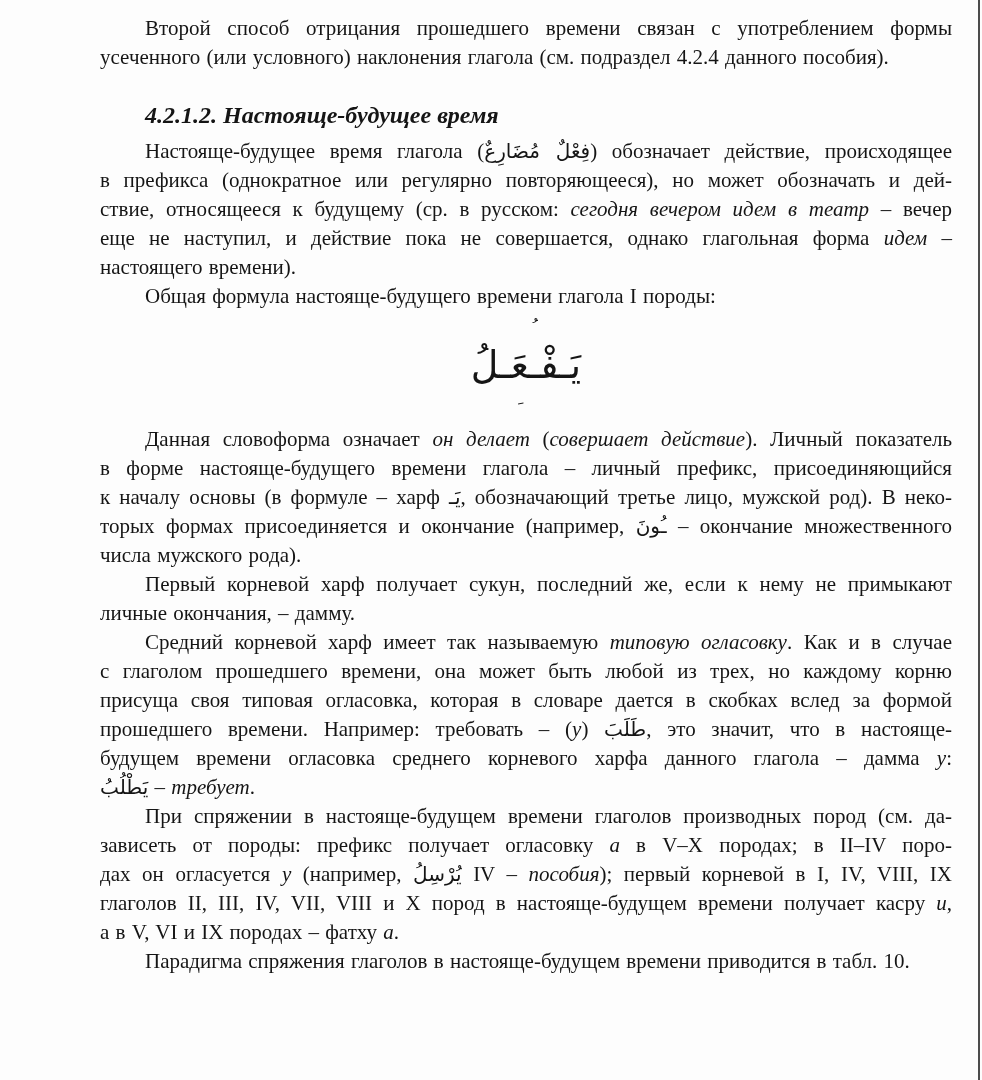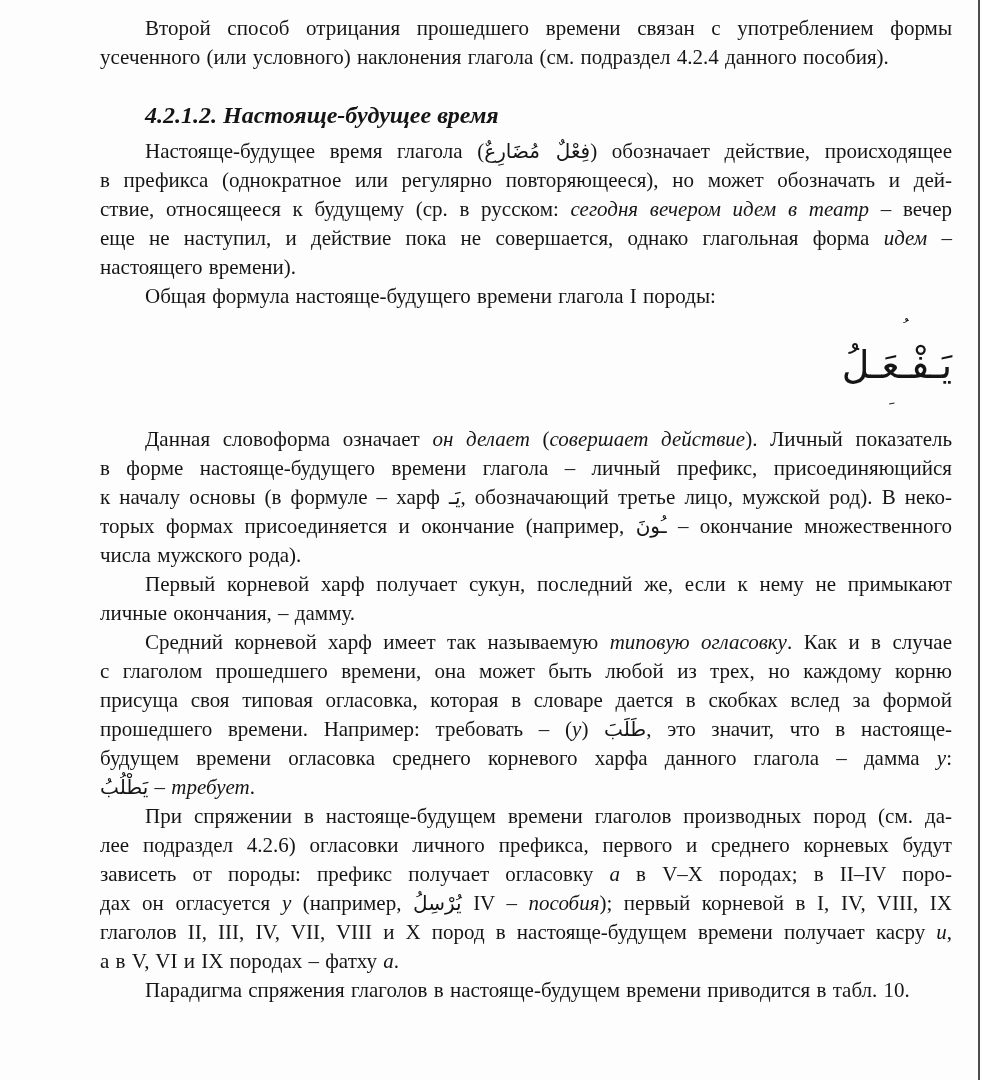--- a/index.html
+++ b/index.html
@@ -50,21 +50,21 @@
   }
   .n  { font-style: normal; }
   .i  { font-style: italic; }
   .ar {
     font-family: "DejaVu Sans", sans-serif;
     font-size: 20px;
     direction: rtl;
     unicode-bidi: isolate;
   }
   .formula-wrap {
-    text-align: right;
+    text-align: center;
     margin: 22px 0 20px 0;
     height: 72px;
   }
   .formula {
     position: relative;
     display: inline-block;
     font-family: "DejaVu Sans", sans-serif;
     font-size: 38px;
     line-height: 64px;
     direction: rtl;
@@ -121,21 +121,20 @@
     <div class="para">
       <div class="line first"><span class="n">Средний корневой харф имеет так называемую </span><span class="i">типовую огласовку</span><span class="n">. Как и в случае</span></div>
       <div class="line"><span class="n">с глаголом прошедшего времени, она может быть любой из трех, но каждому корню</span></div>
       <div class="line"><span class="n">присуща своя типовая огласовка, которая в словаре дается в скобках вслед за формой</span></div>
       <div class="line"><span class="n">прошедшего времени. Например: требовать – (</span><span class="i">у</span><span class="n">) </span><span class="ar">طَلَبَ</span><span class="n">, это значит, что в настояще-</span></div>
       <div class="line"><span class="n">будущем времени огласовка среднего корневого харфа данного глагола – дамма </span><span class="i">у</span><span class="n">:</span></div>
       <div class="line last"><span class="ar">يَطْلُبُ</span><span class="n"> – </span><span class="i">требует</span><span class="n">.</span></div>
     </div>
     <div class="para">
       <div class="line first"><span class="n">При спряжении в настояще-будущем времени глаголов производных пород (см. да-</span></div>
-      <div class="line"><span class="n">лее подраздел 4.2.6) огласовки личного префикса, первого и среднего корневых будут</span></div>
       <div class="line"><span class="n">зависеть от породы: префикс получает огласовку </span><span class="i">а</span><span class="n">  в V–X породах; в II–IV поро-</span></div>
       <div class="line"><span class="n">дах он огласуется </span><span class="i">у</span><span class="n"> (например, </span><span class="ar">يُرْسِلُ</span><span class="n"> IV  –  </span><span class="i">пособия</span><span class="n">); первый корневой в I, IV, VIII, IX</span></div>
       <div class="line"><span class="n">глаголов II, III, IV, VII, VIII и X пород в настояще-будущем времени получает касру </span><span class="i">и</span><span class="n">,</span></div>
       <div class="line last"><span class="n">а в V, VI и IX породах – фатху </span><span class="i">а</span><span class="n">.</span></div>
     </div>
     <div class="para">
       <div class="line first last"><span class="n">Парадигма спряжения глаголов в настояще-будущем времени приводится в табл. 10.</span></div>
     </div>
   </div>
 <div class="page-edge-line"></div>

